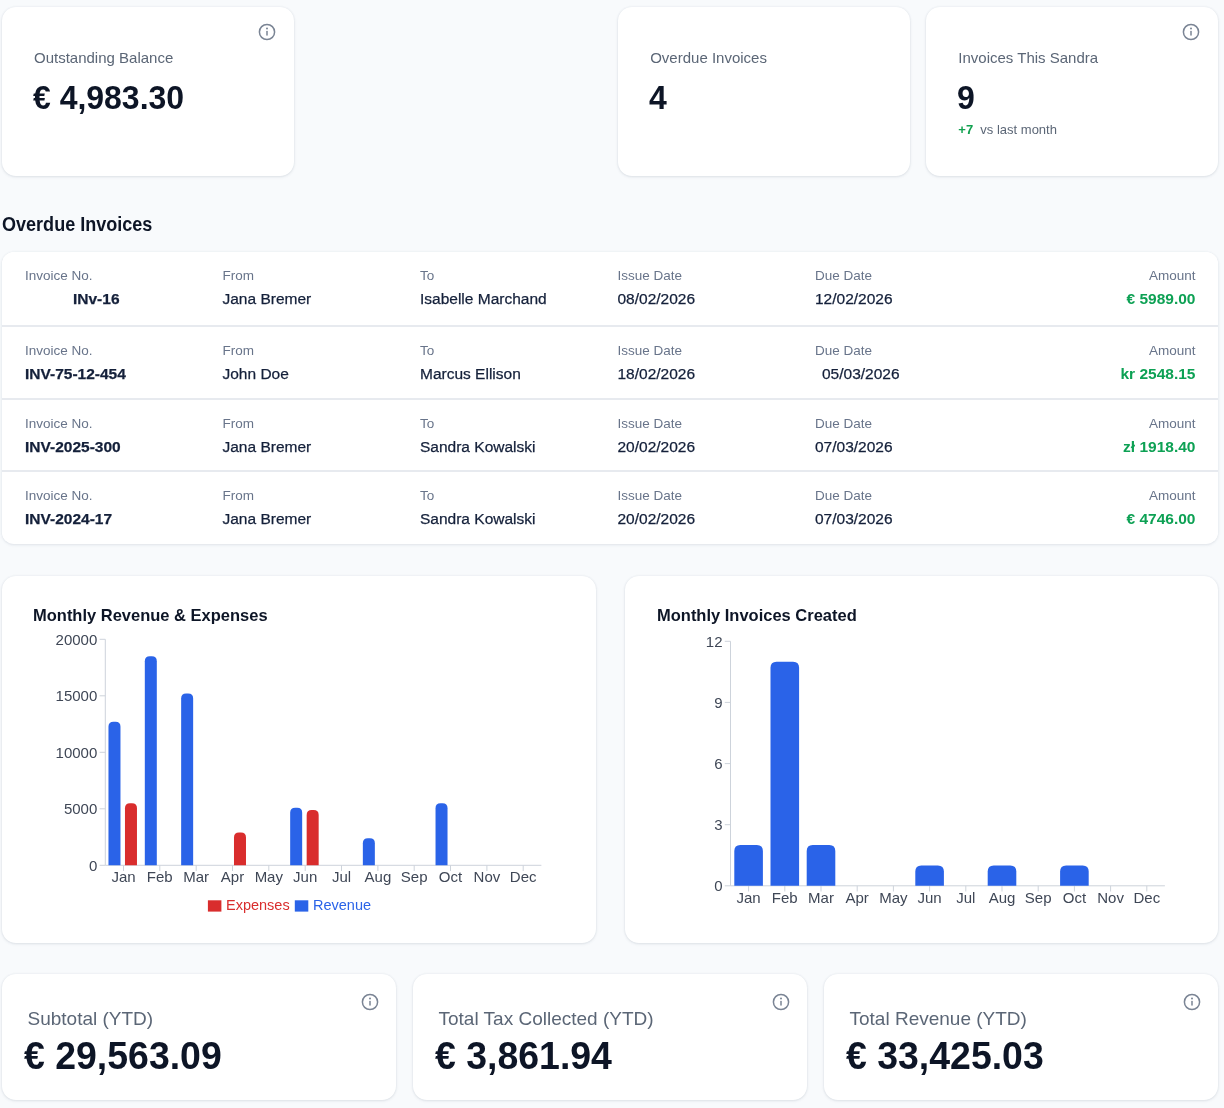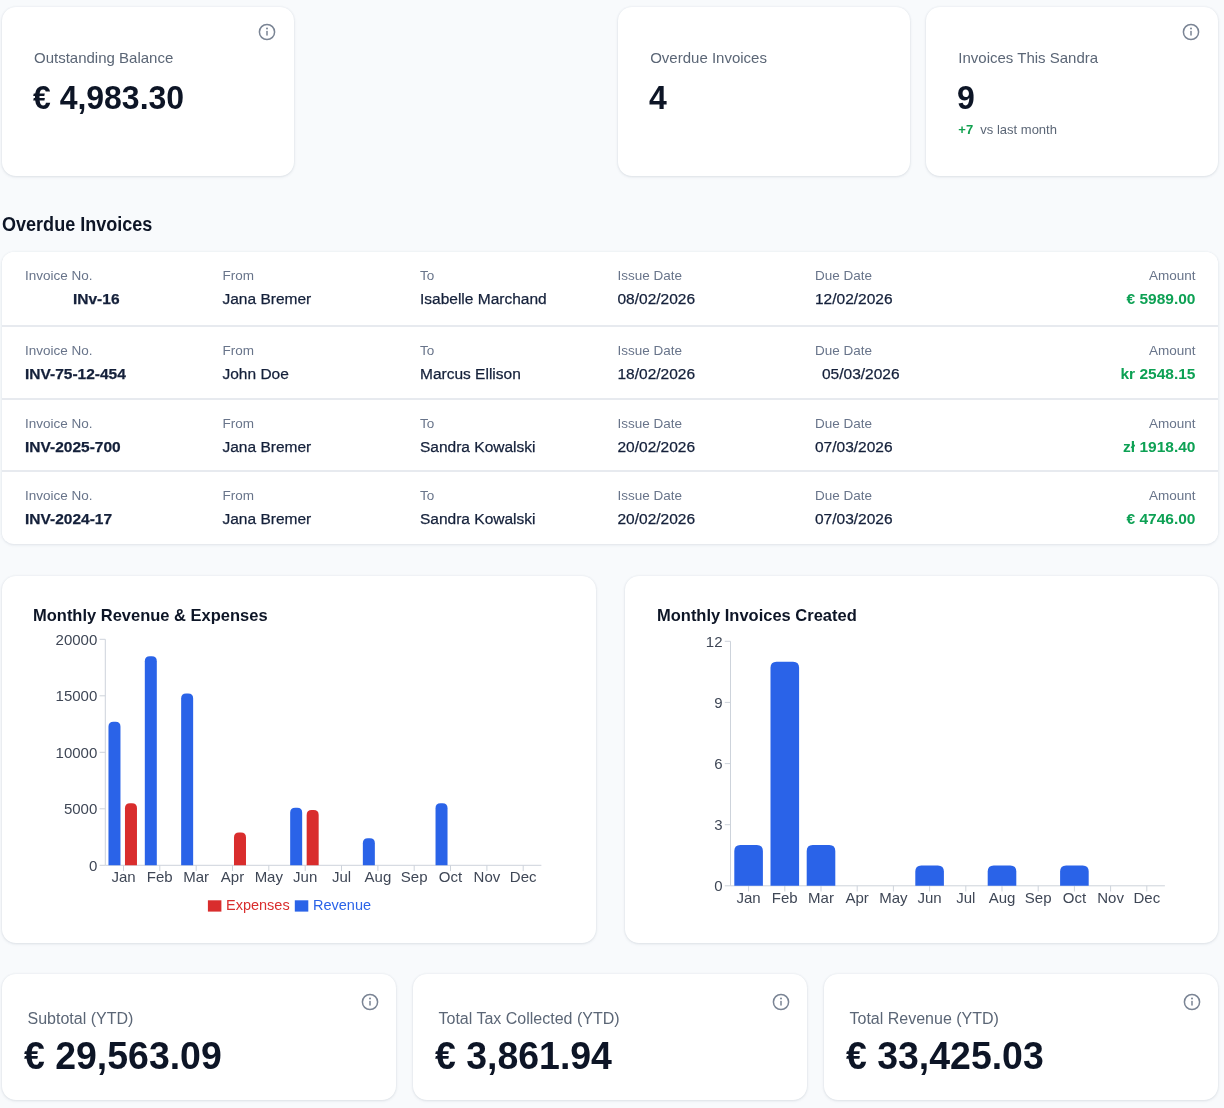--- a/index.html
+++ b/index.html
@@ -17,21 +17,21 @@
 .row { position:absolute; left:0; width:100%; height:71.2px; background:#fff; }
 .row + .row { border-top:2.2px solid #e7eaef; }
 .cl { position:absolute; font-size:13.5px; line-height:14px; color:#68748a; white-space:nowrap; }
 .cv { position:absolute; font-size:15.5px; line-height:16px; color:#14203a; white-space:nowrap; -webkit-text-stroke:0.25px #14203a; }
 .cvb { font-weight:700; }
 .amt { position:absolute; right:22.5px; text-align:right; font-size:15.5px; line-height:16px; font-weight:700; color:#0da154; white-space:nowrap; }
 .amtl { position:absolute; right:22.5px; text-align:right; font-size:13.5px; line-height:14px; color:#68748a; }
 
 .ch-title { position:absolute; font-size:17px; line-height:20px; font-weight:700; color:#0d1526; transform:scaleX(.97); transform-origin:left top; white-space:nowrap; }
 
-.blbl { position:absolute; color:#5b6676; font-size:16px; line-height:14px; white-space:nowrap; }
+.blbl { position:absolute; color:#5b6676; font-size:19px; line-height:14px; white-space:nowrap; }
 .bval { position:absolute; color:#0d1526; font-size:38px; font-weight:700; line-height:38px; white-space:nowrap; transform:scaleX(.985); transform-origin:left top; }
 </style>
 </head>
 <body>
 <div class="page">
 
   <div class="card" style="left:2px; top:7px; width:291.6px; height:169px;">
     <div class="lbl" style="left:32px; top:42.8px;">Outstanding Balance</div>
     <div class="val" style="left:31px; top:72.5px;">€ 4,983.30</div>
     <svg class="icon" style="right:18px; top:15.5px;" width="18" height="18" viewBox="0 0 18 18">
@@ -80,21 +80,21 @@
       <div class="cv" style="left:418px; top:39px;">Marcus Ellison</div>
       <div class="cl" style="left:615.5px; top:17px;">Issue Date</div>
       <div class="cv" style="left:615.5px; top:39px;">18/02/2026</div>
       <div class="cl" style="left:813px; top:17px;">Due Date</div>
       <div class="cv" style="left:788px; top:39px;margin-left:32px;">05/03/2026</div>
       <div class="amtl" style="top:17px;">Amount</div>
       <div class="amt" style="top:39px;">kr 2548.15</div>
     </div>
     <div class="row" style="top:145.7px;">
       <div class="cl" style="left:23px; top:17px;">Invoice No.</div>
-      <div class="cv cvb" style="left:23px; top:39px;">INV-2025-700</div>
+      <div class="cv cvb" style="left:23px; top:39px;">INV-2025-300</div>
       <div class="cl" style="left:220.5px; top:17px;">From</div>
       <div class="cv" style="left:220.5px; top:39px;">Jana Bremer</div>
       <div class="cl" style="left:418px; top:17px;">To</div>
       <div class="cv" style="left:418px; top:39px;">Sandra Kowalski</div>
       <div class="cl" style="left:615.5px; top:17px;">Issue Date</div>
       <div class="cv" style="left:615.5px; top:39px;">20/02/2026</div>
       <div class="cl" style="left:813px; top:17px;">Due Date</div>
       <div class="cv" style="left:813px; top:39px;">07/03/2026</div>
       <div class="amtl" style="top:17px;">Amount</div>
       <div class="amt" style="top:39px;">zł 1918.40</div>

